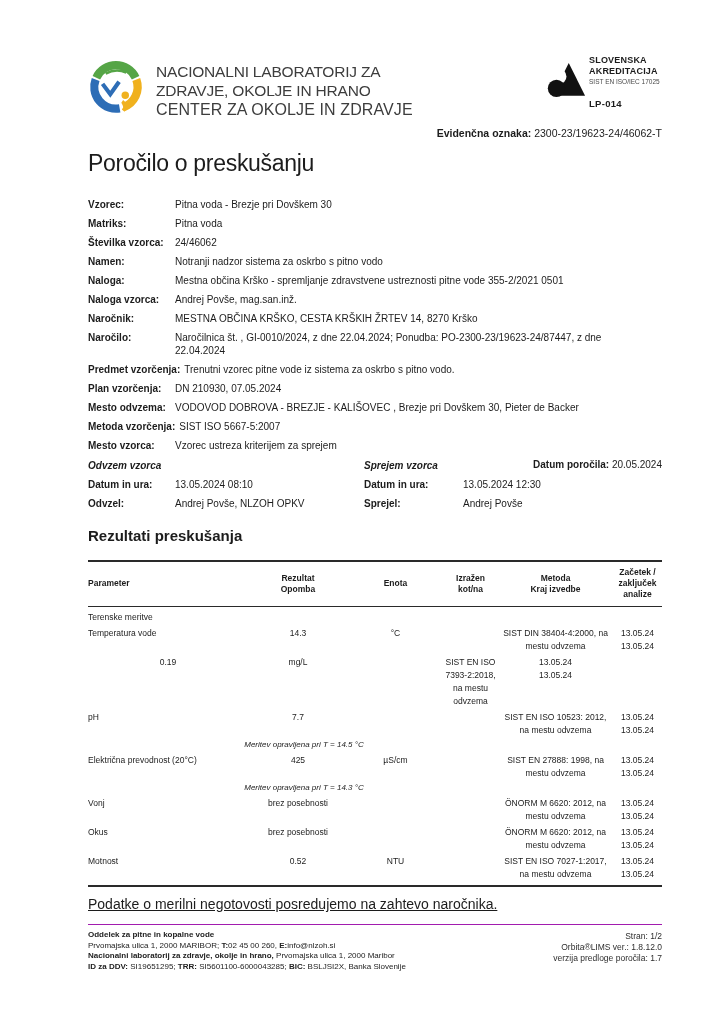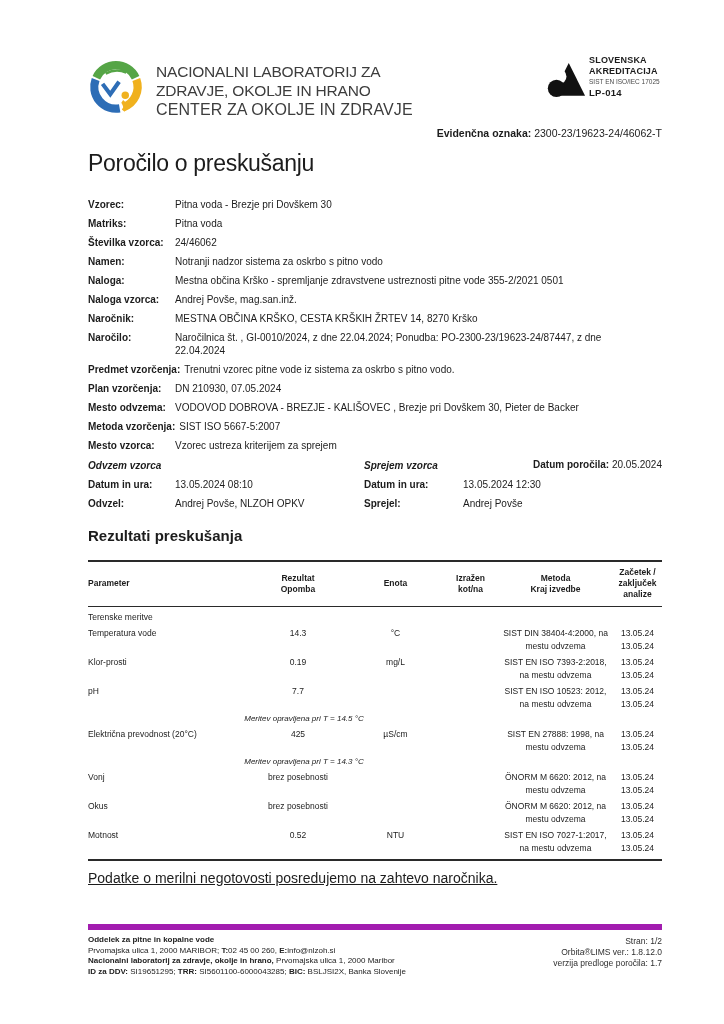--- a/index.html
+++ b/index.html
@@ -13,21 +13,21 @@
   .org-text { margin-left:10px; padding-top:6px; color:#3d3d3d; }
   .org-main { font-size:15.5px; line-height:19px; letter-spacing:-0.2px; }
   .org-sub { font-size:16px; line-height:14px; margin-top:3px; letter-spacing:0.1px; }
 
   
   .accred { position:absolute; top:55px; left:546px; display:flex; }
   .accred-icon { width:40px; height:46px; margin-top:4px; }
   .accred-text { margin-left:3px; }
   .accred-b { font-size:9px; font-weight:bold; line-height:10.5px; letter-spacing:0.2px; }
   .accred-s { font-size:6.5px; color:#4a4a4a; line-height:9px; margin-top:1px; }
-  .accred-lp { font-size:9.5px; font-weight:bold; margin-top:1px; letter-spacing:0.3px; }
+  .accred-lp { font-size:9.5px; font-weight:bold; margin-top:12px; letter-spacing:0.3px; }
 
   
   .evidence { position:absolute; top:127px; right:62px; font-size:10.5px; }
   .evidence b { font-weight:bold; }
 
   
   .doc-title { position:absolute; top:150px; left:88px; font-size:23px; font-weight:400; letter-spacing:-0.3px; }
 
   
   .info { position:absolute; top:198px; left:88px; width:574px; }
@@ -62,21 +62,21 @@
   .t-row .c.first { text-align:left; }
   .t-row .method { white-space:pre-line; }
   .t-row .dates { white-space:pre-line; }
   .t-section { font-weight:normal; line-height:13px; padding-top:4px; }
   .t-note { font-style:italic; font-size:8px; width:432px; text-align:center; line-height:13px; padding-top:1px; }
   .t-bottom { border-bottom:2px solid #2a2a2a; height:6px; }
   .footnote { font-size:14px; margin-top:9px;text-decoration:underline; }
 
   
   .pfooter { position:absolute; top:924px; left:88px; width:574px;
-             border-top:6px solid #a21caf; padding-top:5px;
+             border-top:1px solid #a21caf; padding-top:5px;
              display:flex; justify-content:space-between; }
   .pf-left { font-size:8px; line-height:10.5px; color:#222; }
   .pf-left b { font-weight:bold; }
   .pf-right { font-size:8.5px; line-height:11px; text-align:right; color:#2e2e2e; padding-top:1px; }
 </style>
 </head>
 <body>
 
 <div class="page">
 
@@ -229,21 +229,20 @@
           <div class="c first">Temperatura vode</div>
           <div class="c">14.3</div>
           <div class="c">°C</div>
           <div class="c"></div>
           <div class="c method">SIST DIN 38404-4:2000, na
 mestu odvzema</div>
           <div class="c dates">13.05.24
 13.05.24</div>
         </div>
         <div class="t-row">
-          <div class="c first">Klor-prosti</div>
           <div class="c">0.19</div>
           <div class="c">mg/L</div>
           <div class="c"></div>
           <div class="c method">SIST EN ISO 7393-2:2018,
 na mestu odvzema</div>
           <div class="c dates">13.05.24
 13.05.24</div>
         </div>
         <div class="t-row">
           <div class="c first">pH</div>

